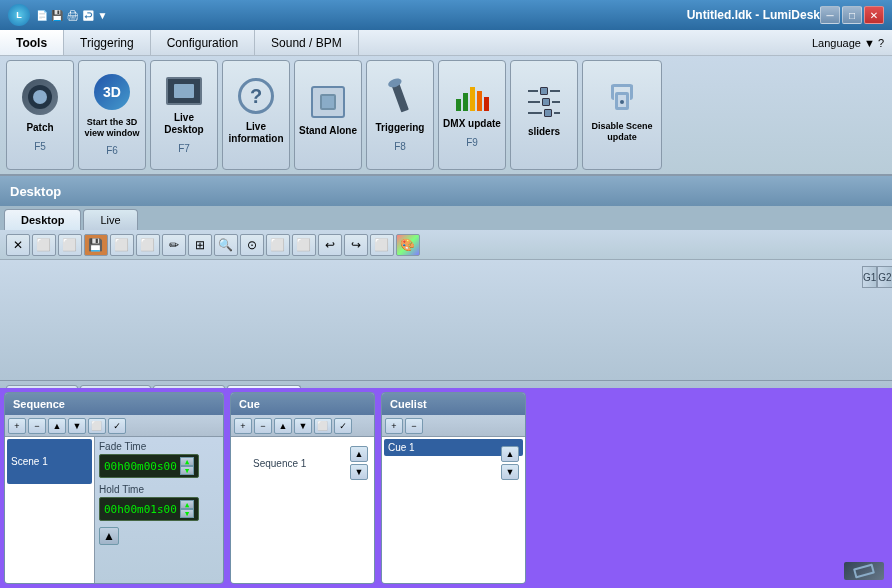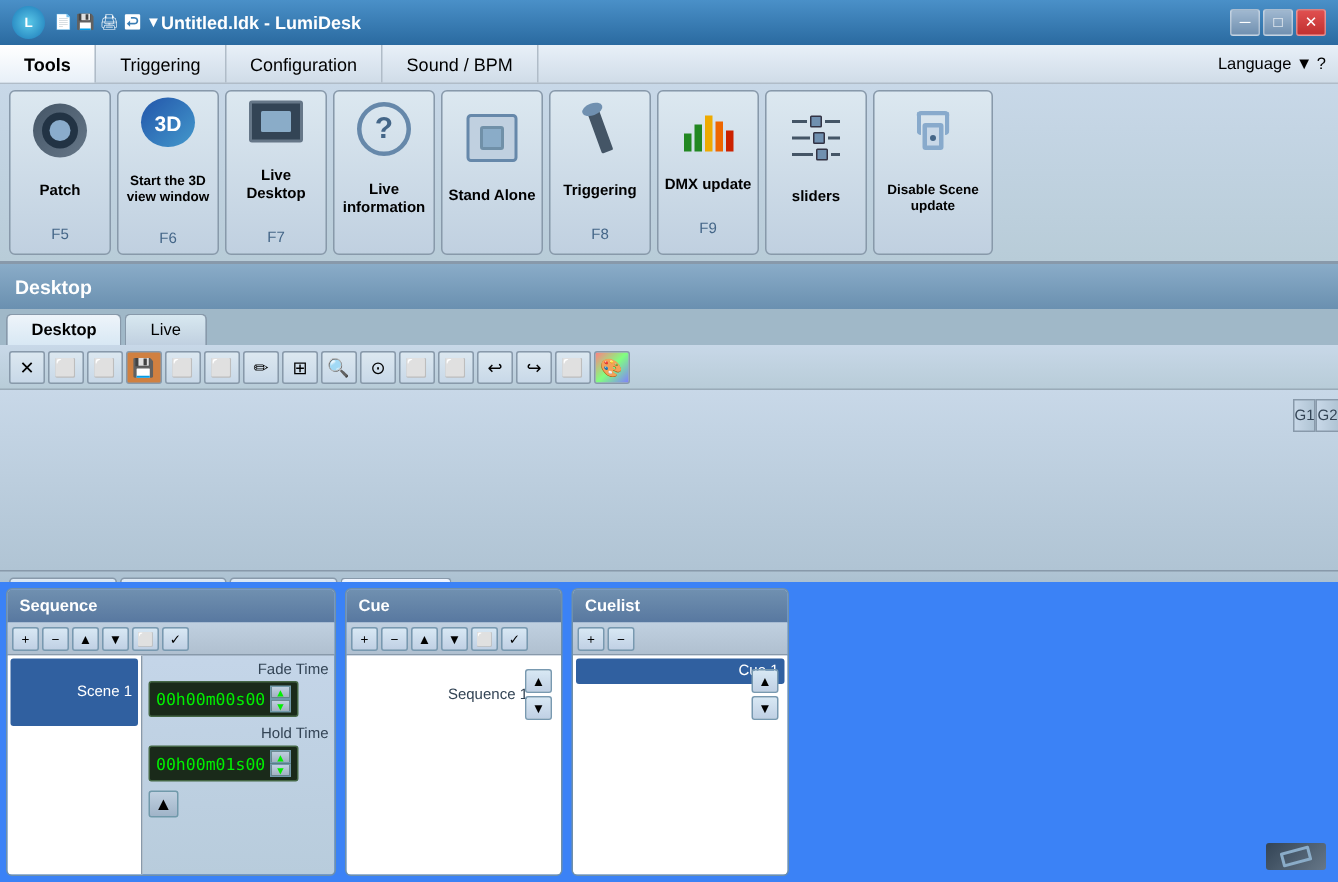--- a/index.html
+++ b/index.html
@@ -8,21 +8,21 @@
     
     #titlebar {
       height: 30px;
       background: linear-gradient(to bottom, #4a90c8 0%, #2a6aa0 100%);
       display: flex;
       align-items: center;
       justify-content: space-between;
       padding: 0 8px;
       color: white;
     }
-    #titlebar .title { flex: 1; text-align: left; font-size: 12px; font-weight: bold; }
+    #titlebar .title { flex: 1; text-align: right; font-size: 12px; font-weight: bold; }
     #titlebar .win-controls { display: flex; gap: 2px; }
     .win-btn {
       width: 20px; height: 18px;
       border: 1px solid rgba(255,255,255,0.4);
       border-radius: 2px;
       background: linear-gradient(to bottom, #a0b8d0, #7090b0);
       color: white;
       font-size: 10px;
       display: flex; align-items: center; justify-content: center;
       cursor: pointer;
@@ -71,21 +71,21 @@
       padding: 4px 6px;
       gap: 4px;
     }
     .tool-btn {
       width: 68px;
       height: 110px;
       background: linear-gradient(to bottom, #dce8f0, #c0d0e0);
       border: 1px solid #8899aa;
       border-radius: 4px;
       display: flex; flex-direction: column; align-items: center; justify-content: center;
-      gap: 17px;
+      gap: 7px;
       cursor: pointer;
       font-size: 10px;
       text-align: center;
       padding: 4px 2px;
     }
     .tool-label { font-size: 10px; font-weight: bold; text-align: center; line-height: 1.2; }
     .tool-key { font-size: 10px; color: #446688; }
 
     
     #desktop-area {
@@ -191,26 +191,25 @@
       color: #334455;
     }
 
     
     #bottom-area {
       position: absolute;
       bottom: 0;
       left: 0;
       right: 0;
       top: 388px;
-      background: #3b82f6;
+      background: #8b5cf6;
       display: flex;
       gap: 0;
       padding: 4px;
       gap: 6px;
-      text-align: right;
     }
     .panel {
       background: linear-gradient(to bottom, #c8d8ec, #b8ccdc);
       border: 1px solid #7090a8;
       border-radius: 4px;
       overflow: hidden;
     }
     .panel-sequence { width: 220px; flex-shrink: 0; }
     .panel-cue { width: 145px; flex-shrink: 0; }
     .panel-cuelist { width: 145px; flex-shrink: 0; }

